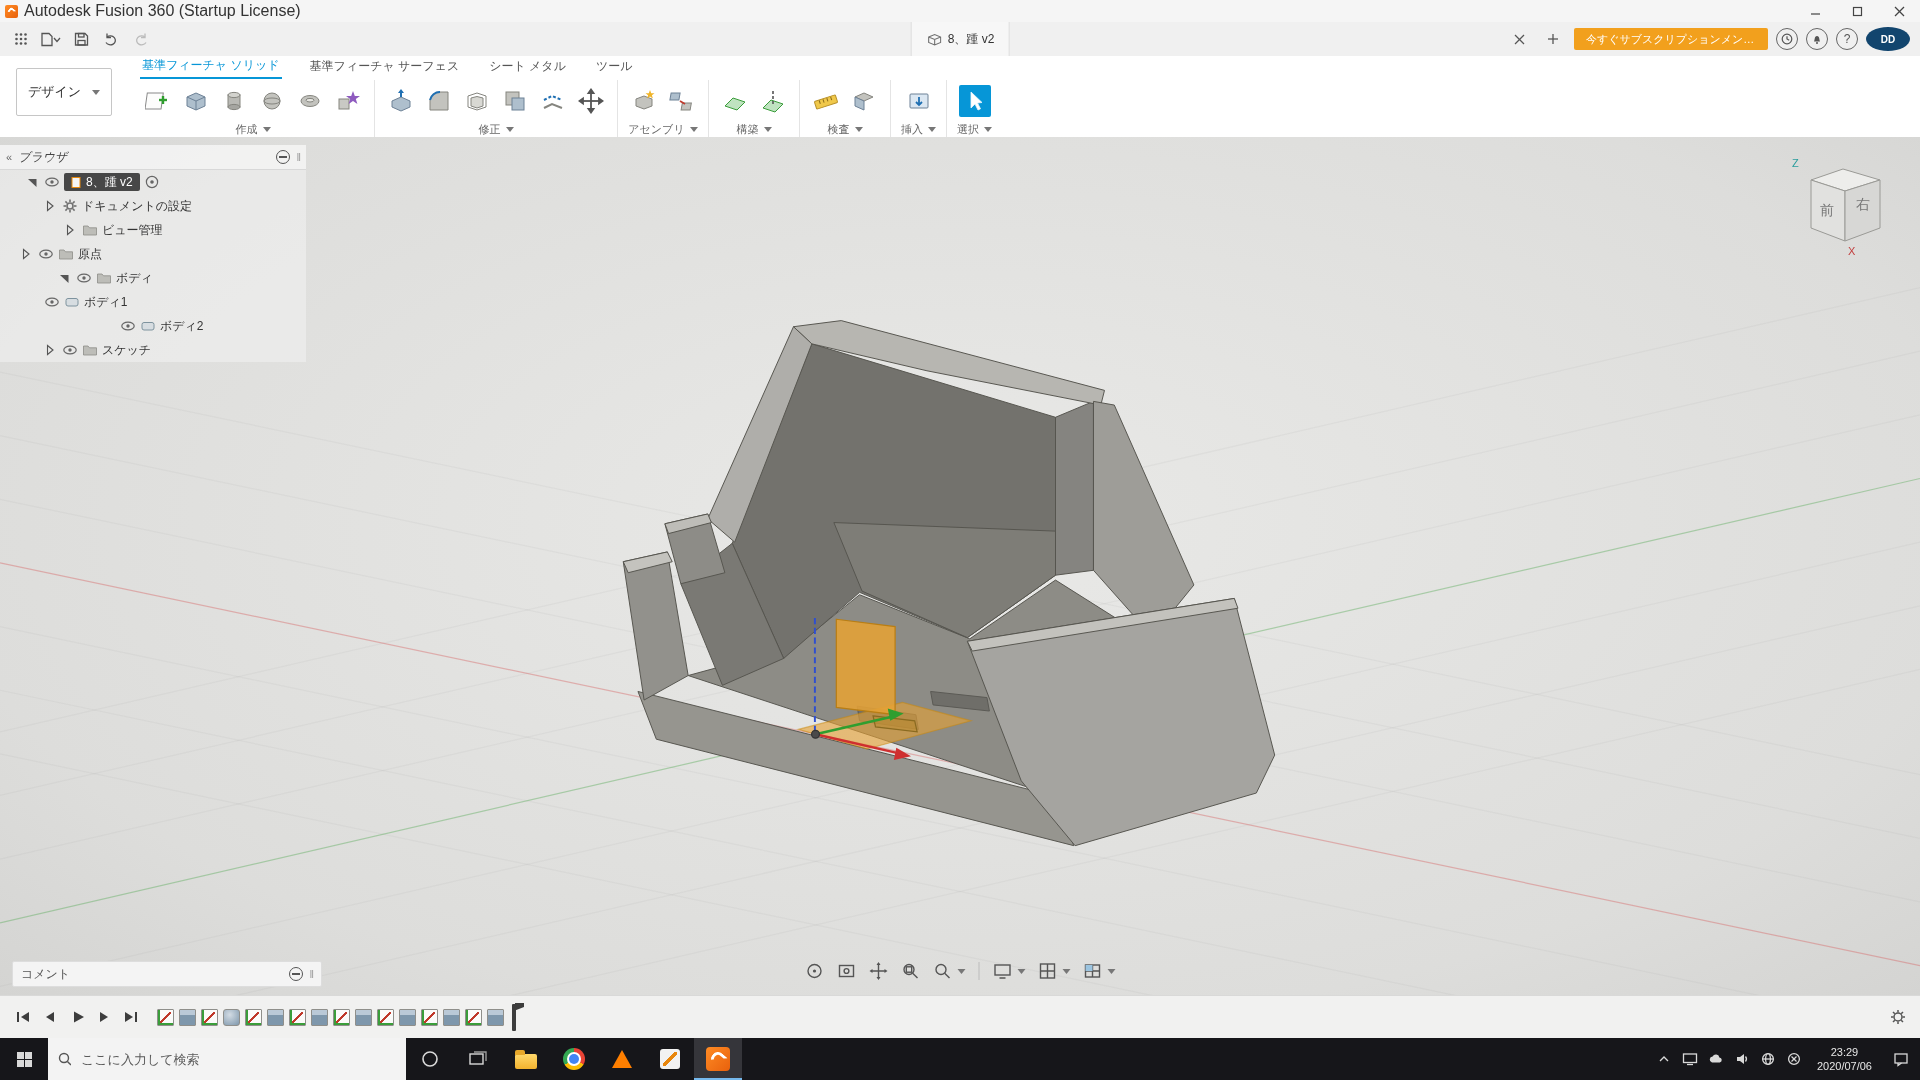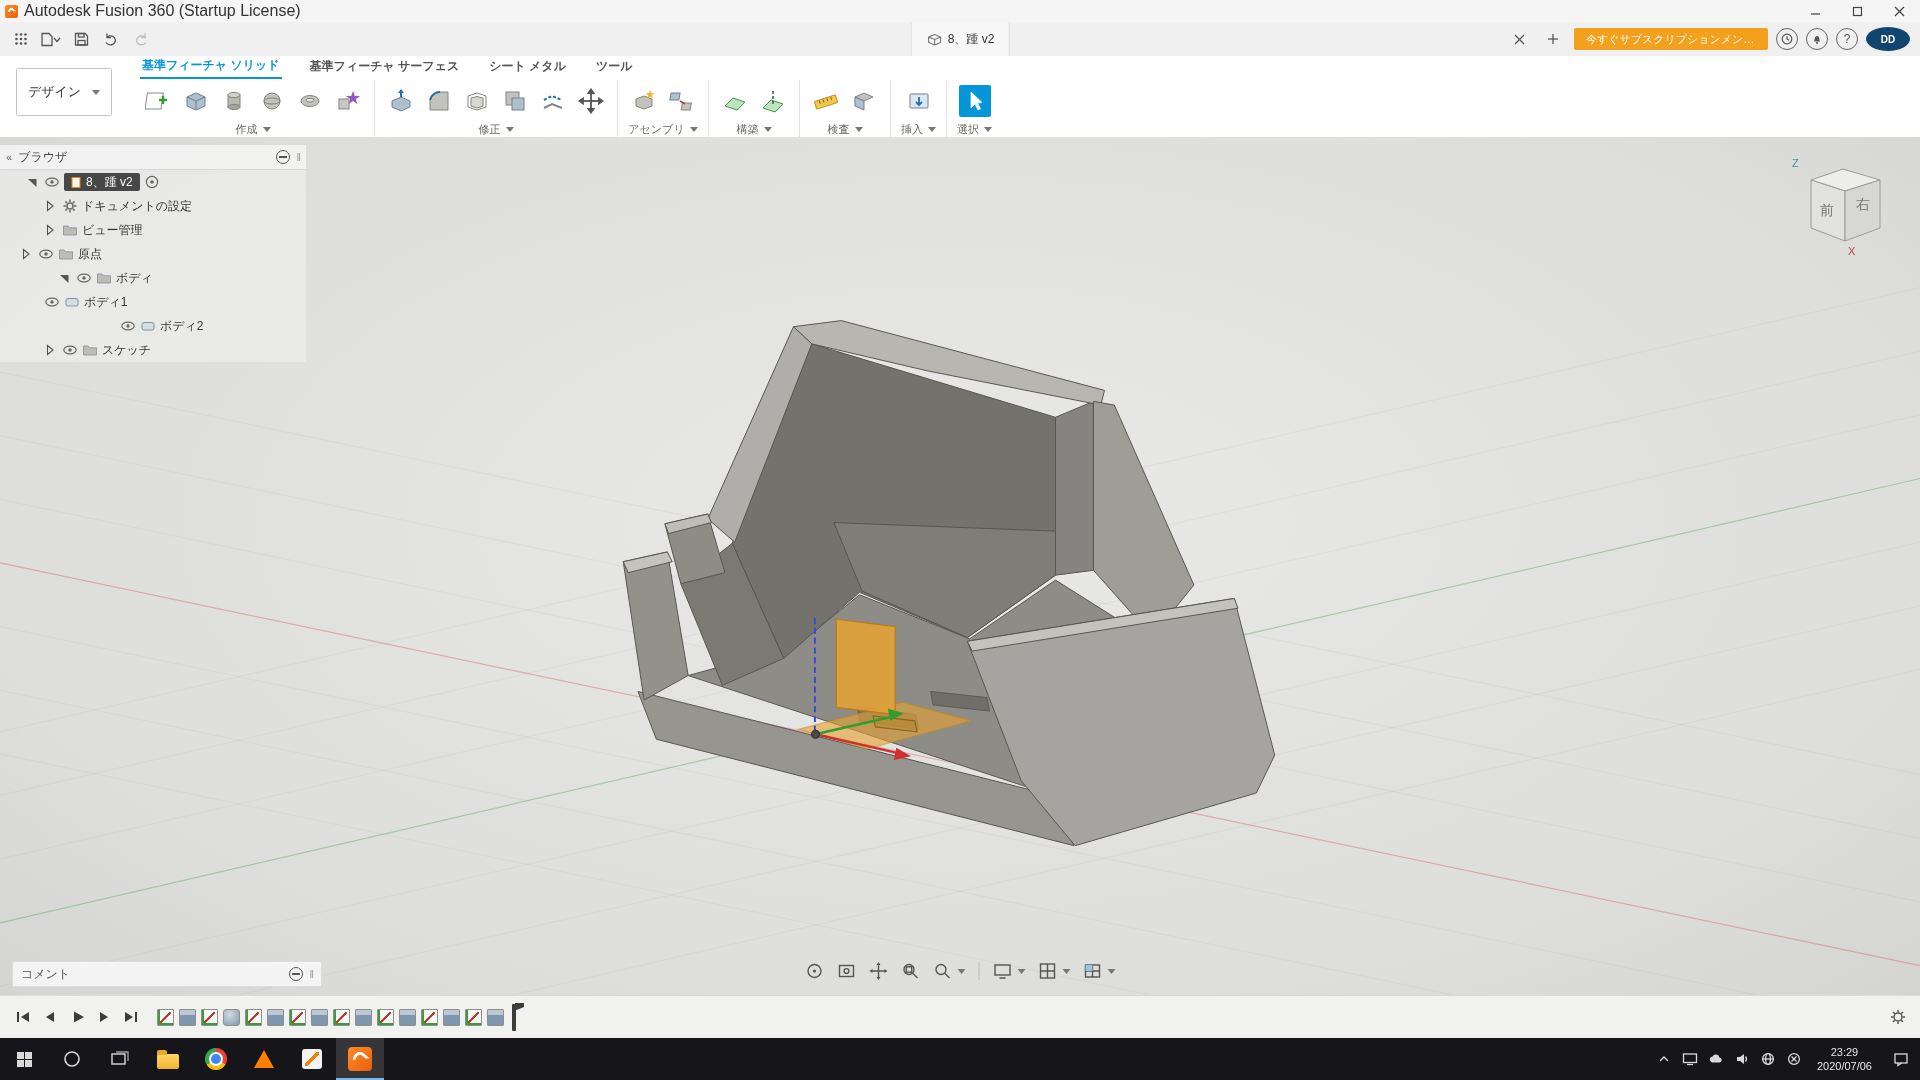--- a/index.html
+++ b/index.html
@@ -23,39 +23,39 @@
   .doc-tab{position:absolute;left:50%;transform:translateX(-50%);top:0;height:34px;display:flex;align-items:center;gap:6px;padding:0 14px;font-size:12px;color:#333;background:#f7f7f7;border-left:1px solid #ddd;border-right:1px solid #ddd;}
   .appbar .right{margin-left:auto;display:flex;align-items:center;gap:8px;padding-right:10px;}
   .sub-btn{background:var(--subscription-orange,#f2a01d);color:#fff;font-size:11px;height:22px;line-height:22px;padding:0 12px;border-radius:2px;white-space:nowrap;max-width:170px;overflow:hidden;text-overflow:ellipsis;}
   .circle-icon{width:22px;height:22px;border-radius:50%;border:1.4px solid #666;display:flex;align-items:center;justify-content:center;color:#555;font-size:12px;box-sizing:border-box;}
   .avatar{width:44px;height:24px;border-radius:50%;background:#12456e;color:#fff;font-size:10px;font-weight:bold;display:flex;align-items:center;justify-content:center;}
 
   
   .ribbon{position:absolute;left:0;top:56px;right:0;height:81px;background:#fff;border-bottom:1px solid #d4d4d4;}
   .design-dd{position:absolute;left:16px;top:12px;width:94px;height:46px;border:1px solid #c6c6c6;border-radius:2px;background:#fff;display:flex;align-items:center;justify-content:center;gap:6px;font-size:13px;color:#333;}
   .ribbon-tabs{position:absolute;left:140px;top:0;height:22px;display:flex;align-items:center;gap:26px;font-size:12px;color:#555;}
-  .rtab{padding:2px 2px 3px;cursor:default;white-space:nowrap;font-weight:bold;}
+  .rtab{padding:2px 2px 3px;cursor:default;white-space:nowrap;}
   .rtab.active{color:var(--accent-blue,#0696d7);border-bottom:2px solid var(--accent-blue,#0696d7);}
   .ribbon-groups{position:absolute;left:132px;top:24px;bottom:0;display:flex;align-items:stretch;}
   .rgroup{display:flex;flex-direction:column;align-items:center;padding:0 10px;}
   .rgroup + .rgroup{border-left:1px solid #e4e4e4;}
   .rgroup .icons{display:flex;align-items:center;gap:6px;height:42px;}
   .rgroup .glabel{font-size:11px;color:#666;display:flex;align-items:center;margin-top:0;}
   .tool{width:32px;height:32px;display:flex;align-items:center;justify-content:center;border-radius:2px;}
   .tool.active-tool{background:var(--accent-blue,#0696d7);}
   .caret{width:0;height:0;border-left:4px solid transparent;border-right:4px solid transparent;border-top:5px solid #777;display:inline-block;margin-left:5px;}
 
   
   .canvas{position:absolute;left:0;top:137px;right:0;height:858px;background:radial-gradient(ellipse at 50% 45%,#e9e9e7 0%,#dddddb 75%,#d4d4d2 100%);overflow:hidden;}
   .scene{position:absolute;inset:0;width:100%;height:100%;}
 
   
   .browser{position:absolute;left:0;top:8px;width:306px;font-size:12px;color:#333;}
   .b-head{height:24px;display:flex;align-items:center;background:rgba(243,243,243,.92);border-bottom:1px solid #d8d8d8;padding:0 6px;gap:6px;}
-  .b-head .lbl{color:#444;}
+  .b-head .lbl{color:#444;font-style:italic;}
   .b-body{background:rgba(243,243,243,.55);}
   .brow{height:24px;display:flex;align-items:center;gap:4px;}
   .bi{width:16px;height:16px;flex:none;}
   .pill{background:#474747;color:#fff;border-radius:2px;height:18px;display:flex;align-items:center;gap:5px;padding:0 7px;font-size:12px;}
   .grip{color:#999;font-size:11px;letter-spacing:-1px;}
   .minus-circle{width:14px;height:14px;border-radius:50%;border:1.4px solid #555;box-sizing:border-box;position:relative;}
   .minus-circle::after{content:"";position:absolute;left:2px;right:2px;top:50%;height:1.6px;margin-top:-0.8px;background:#555;}
   .chevrons{color:#666;font-size:11px;}
 
   
@@ -551,21 +551,21 @@
         </div>
         <div class="brow" style="padding-left:42px">
           <svg class="bi">
               <use href="#i-tri-r"></use>
             </svg>
           <svg class="bi">
               <use href="#i-gear"></use>
             </svg>
           <span>ドキュメントの設定</span>
         </div>
-        <div class="brow" style="padding-left:42px">
+        <div class="brow" style="padding-left:62px">
           <svg class="bi">
               <use href="#i-tri-r"></use>
             </svg>
           <svg class="bi">
               <use href="#i-folder"></use>
             </svg>
           <span>ビュー管理</span>
         </div>
         <div class="brow" style="padding-left:18px">
           <svg class="bi">
@@ -775,20 +775,27 @@
     <div class="tb-btn">
         <svg width="17" height="17">
           <g fill="#d9d9d9">
             <rect x="1" y="1" width="7" height="7"></rect>
             <rect x="9" y="1" width="7" height="7"></rect>
             <rect x="1" y="9" width="7" height="7"></rect>
             <rect x="9" y="9" width="7" height="7"></rect>
           </g>
         </svg>
       </div>
+    <div class="search-box">
+      <svg width="14" height="14">
+          <circle cx="6" cy="6" r="4.5" fill="none" stroke="#555" stroke-width="1.4"></circle>
+          <line x1="9.4" y1="9.4" x2="13" y2="13" stroke="#555" stroke-width="1.4"></line>
+        </svg>
+      <input placeholder="ここに入力して検索" style="">
+    </div>
     <div class="tb-app">
         <svg width="20" height="20">
           <circle cx="10" cy="10" r="7" fill="none" stroke="#d9d9d9" stroke-width="1.6"></circle>
         </svg>
       </div>
     <div class="tb-app">
         <svg width="20" height="20">
           <rect x="2" y="5" width="13" height="10" fill="none" stroke="#d9d9d9" stroke-width="1.4"></rect>
           <path d="M6,3 L18,3 L18,12" fill="none" stroke="#9a9a9a" stroke-width="1.4"></path>
         </svg>

